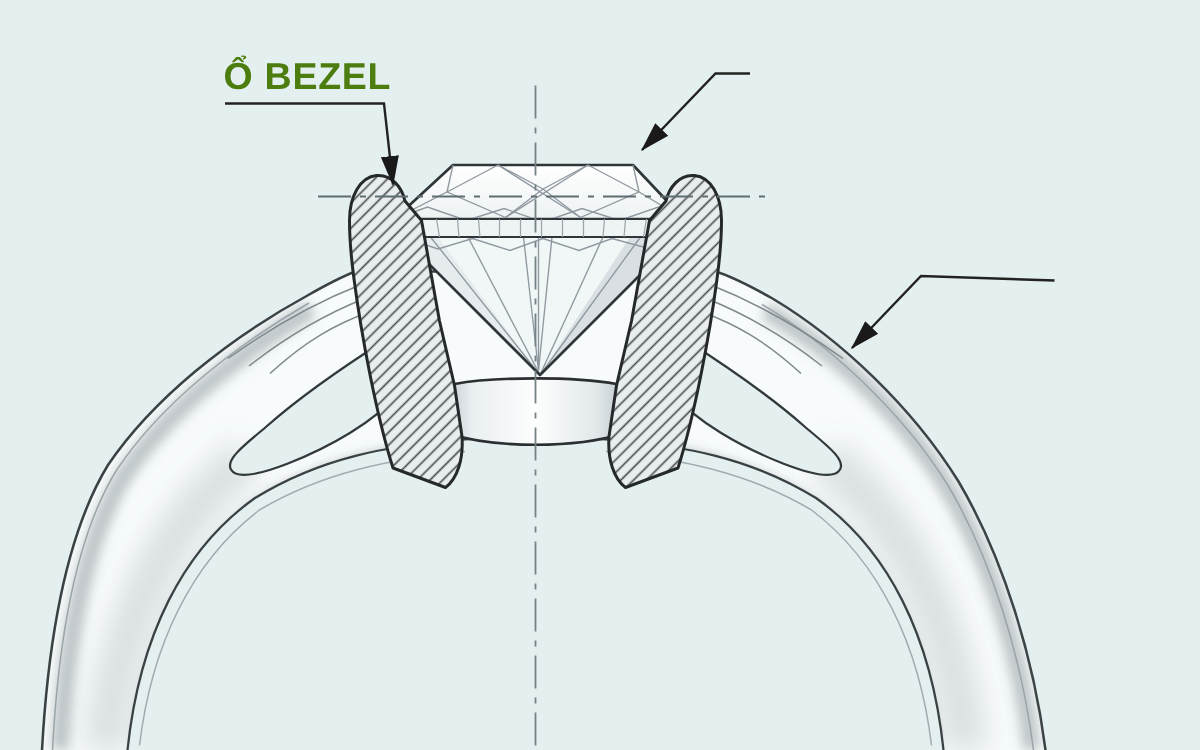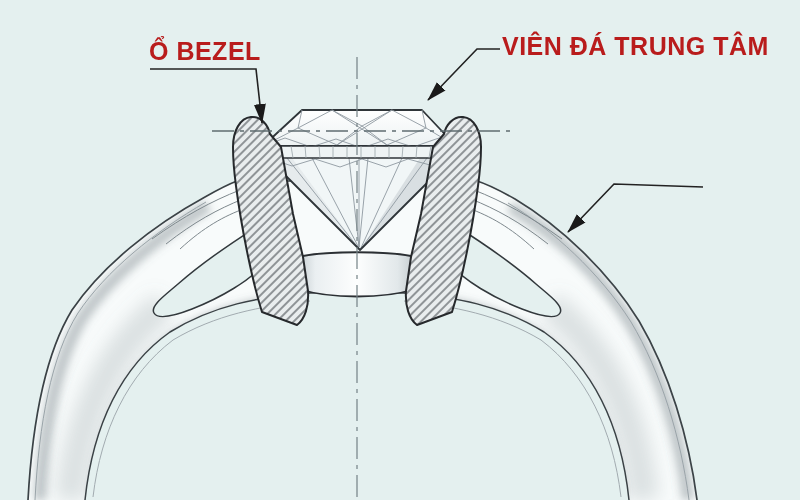--- a/index.html
+++ b/index.html
@@ -4,21 +4,21 @@
 <style>
   html,body{margin:0;padding:0;background:#cfdede;}
   .screen{
     position:relative;width:800px;height:500px;overflow:hidden;
     background:#e4f0ef;
     font-family:"Liberation Sans","DejaVu Sans",sans-serif;
   }
   .screen svg{position:absolute;left:0;top:0;}
   .diagram-label{
     position:absolute;
-    color:#b91c1c;
+    color:#4d7c0f;
     font-weight:700;
     font-size:25px;
     line-height:30px;
     letter-spacing:.5px;
     white-space:nowrap;
     user-select:none;
   }
   #label-bezel{left:149px;top:36px;}
   #label-stone{left:502px;top:31px;}
   #label-shank{left:629px;top:155px;}
@@ -156,15 +156,14 @@
     </g>
 
     <g fill="none" stroke="#222222" stroke-width="1.6">
       <polyline points="150,69 256,69 262,123" marker-end="url(#arw)"></polyline>
       <polyline points="500,49 477,49 428,100" marker-end="url(#arw)"></polyline>
       <polyline points="703,187 614,184 568,232" marker-end="url(#arw)"></polyline>
     </g>
   </svg>
 
   <div class="diagram-label" id="label-bezel">Ổ BEZEL</div>
-  <div class="diagram-label" id="label-stone">VIÊN ĐÁ TRUNG TÂM</div>
 
 </div>
 
 </body></html>

